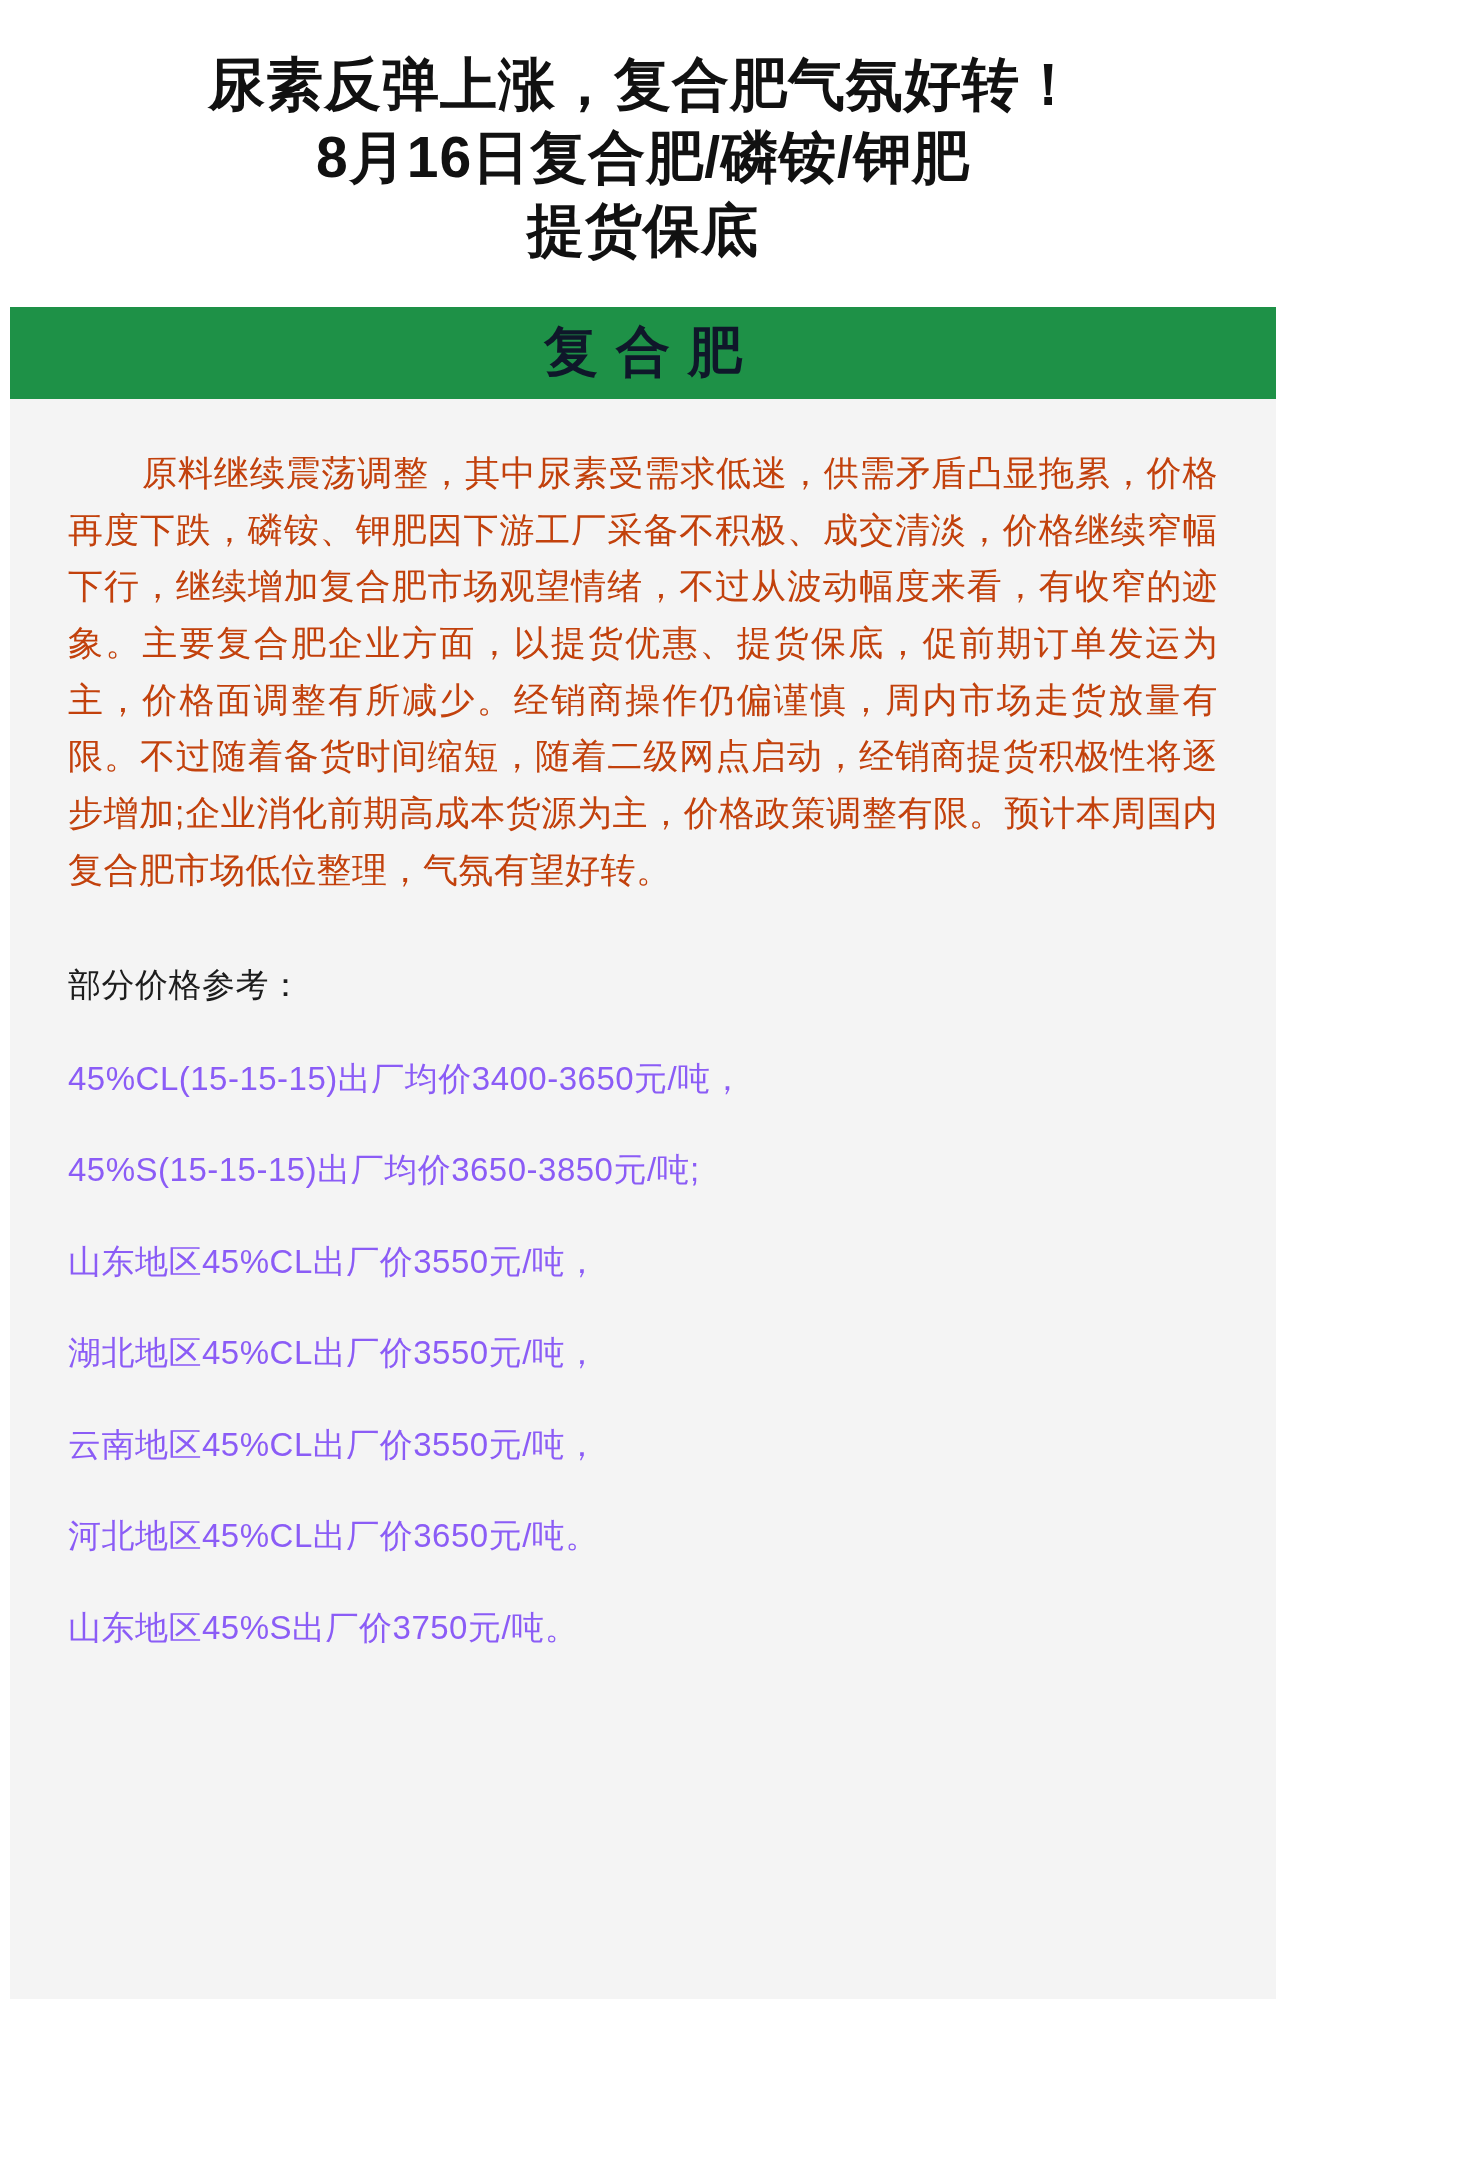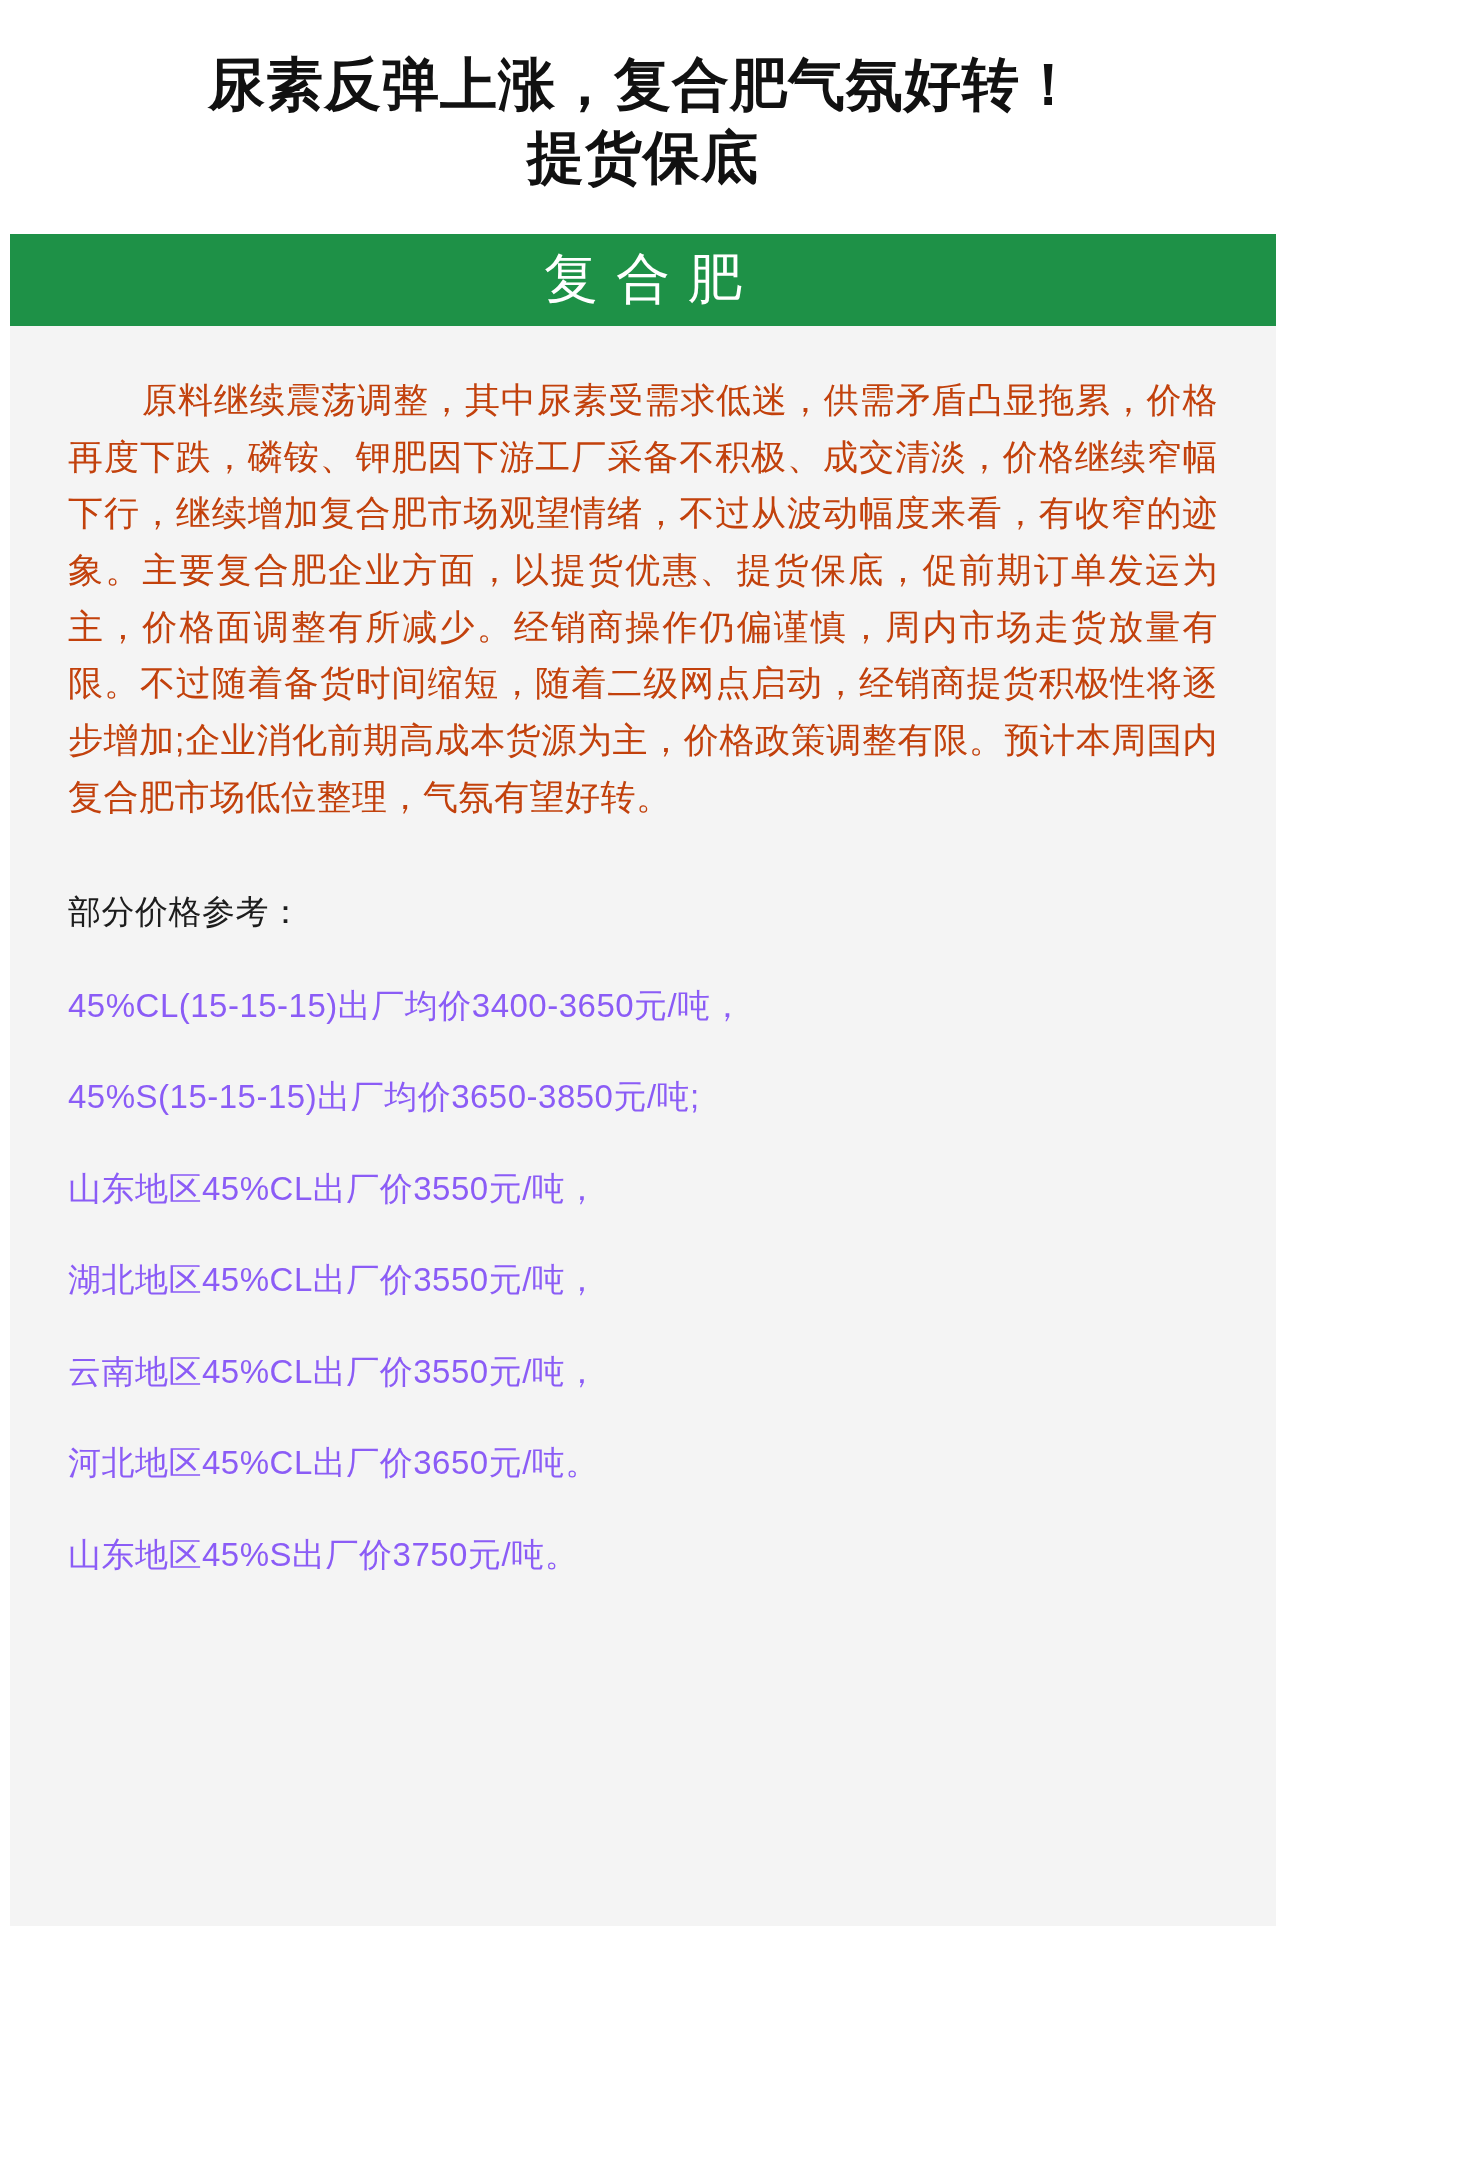--- a/index.html
+++ b/index.html
@@ -33,23 +33,23 @@
   }
   .banner {
     margin: 10px 10px 0 10px;
     background: #1e9147;
     height: 92px;
     display: flex;
     align-items: center;
     justify-content: center;
   }
   .banner-text {
-    color: #ffffff;
+    color: #0f172a;
     font-size: 54px;
-    font-weight: normal;
+    font-weight: bold;
     letter-spacing: 18px;
     text-indent: 18px;
   }
   .body-panel {
     margin: 0 10px;
     background: #f4f4f4;
     padding: 46px 58px 70px 58px;
     min-height: 1600px;
     box-sizing: border-box;
   }
@@ -82,20 +82,21 @@
     margin-bottom: 1px;
   }
 </style>
 </head>
 <body>
 
 <div class="page">
 
   <div class="title-block">
     <div class="title-line">尿素反弹上涨，复合肥气氛好转！</div>
+    <div class="title-line">8月16日复合肥/磷铵/钾肥</div>
     <div class="title-line">提货保底</div>
   </div>
 
   <div class="banner">
     <div class="banner-text">复合肥</div>
   </div>
 
   <div class="body-panel">
     <div class="paragraph">原料继续震荡调整，其中尿素受需求低迷，供需矛盾凸显拖累，价格再度下跌，磷铵、钾肥因下游工厂采备不积极、成交清淡，价格继续窄幅下行，继续增加复合肥市场观望情绪，不过从波动幅度来看，有收窄的迹象。主要复合肥企业方面，以提货优惠、提货保底，促前期订单发运为主，价格面调整有所减少。经销商操作仍偏谨慎，周内市场走货放量有限。不过随着备货时间缩短，随着二级网点启动，经销商提货积极性将逐步增加;企业消化前期高成本货源为主，价格政策调整有限。预计本周国内复合肥市场低位整理，气氛有望好转。</div>
 

